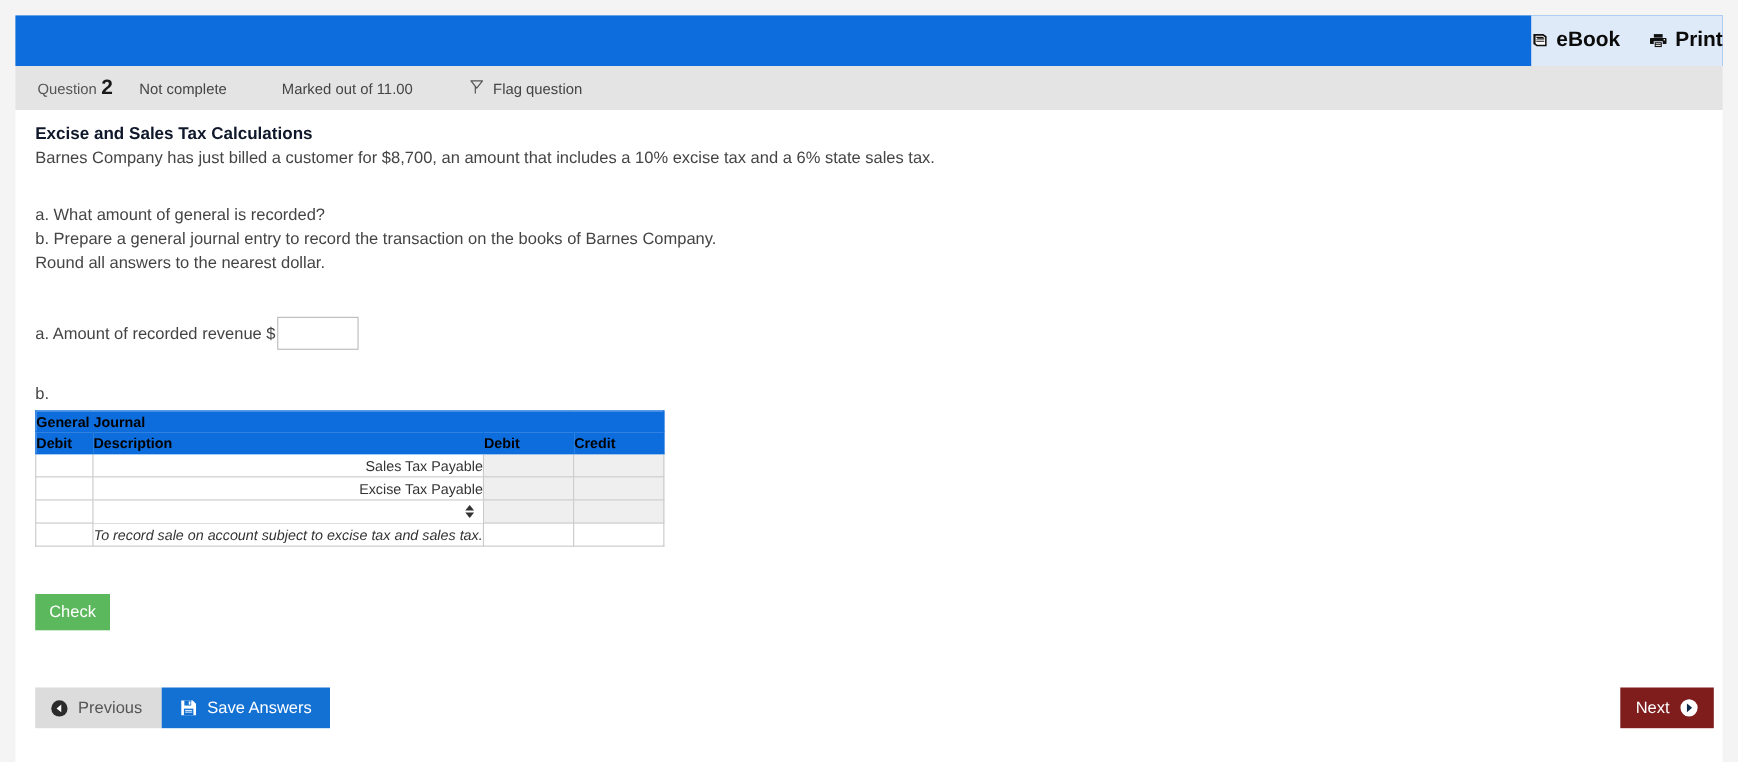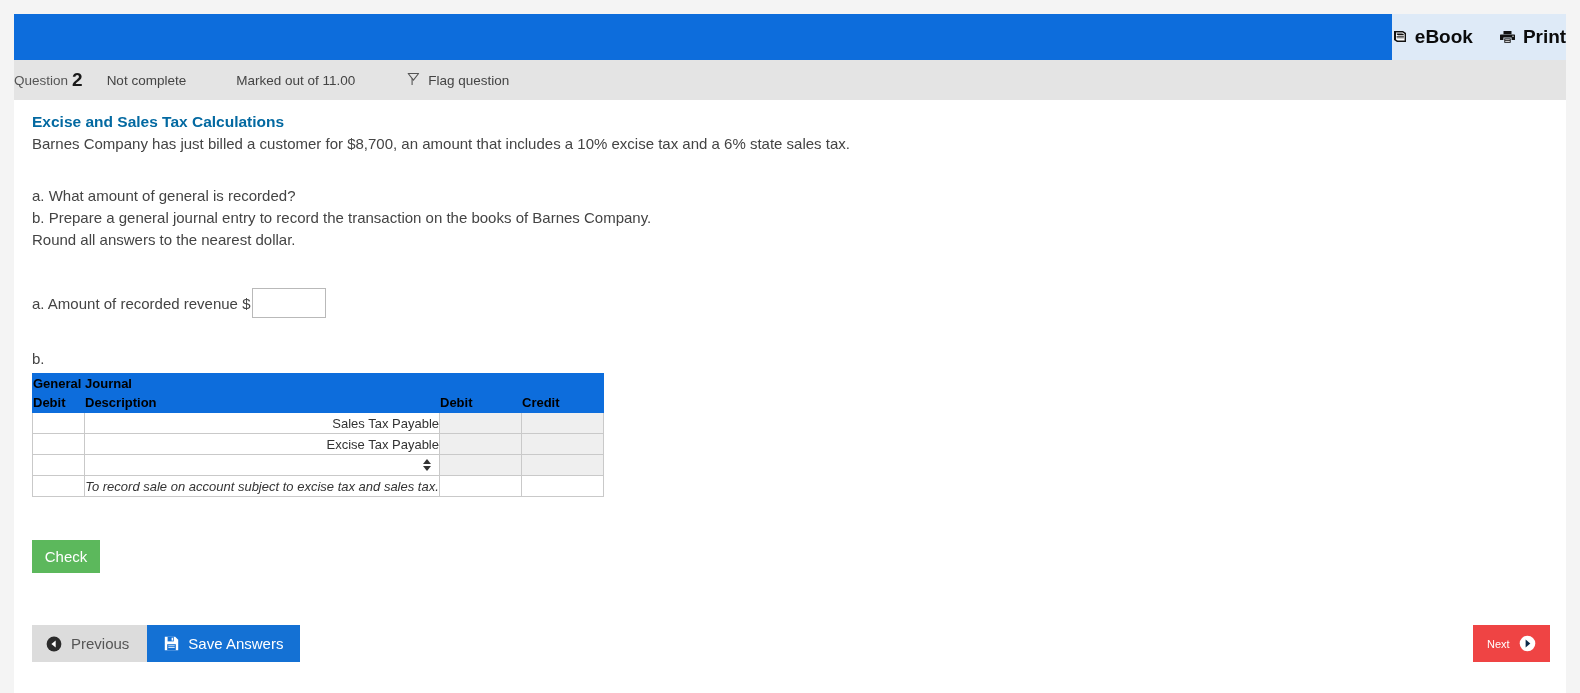--- a/index.html
+++ b/index.html
@@ -59,20 +59,21 @@
   
   .infostrip {
     position: absolute;
     left: 14px;
     top: 60px;
     width: 1552px;
     height: 40px;
     background: #e4e4e4;
     display: flex;
     align-items: center;
+    padding-left: 20px;
     box-sizing: border-box;
     gap: 0;
   }
   .infostrip .qlabel {
     font-size: 13.5px;
     color: #555555;
     margin-right: 4px;
   }
   .infostrip .qnum {
     font-size: 19px;
@@ -110,21 +111,21 @@
   }
 
   .inner { position: absolute; left: 18px; top: 0; width: 1520px; }
 
   .qtitle {
     position: absolute;
     left: 0;
     top: 13px;
     font-size: 15.5px;
     font-weight: bold;
-    color: #0369a1;
+    color: #0f172a;
   }
   .qbody {
     position: absolute;
     left: 0;
     top: 35px;
     font-size: 15px;
     color: #444444;
     white-space: nowrap;
   }
 
@@ -298,23 +299,23 @@
     padding: 0 17px;
     display: flex;
     align-items: center;
     gap: 9px;
     cursor: pointer;
   }
   .btn-next {
     position: absolute;
     left: 1441px;
     top: 525px;
-    background: #ef4444;
+    background: #7f1d1d;
     color: #ffffff;
-    font-size: 11px;
+    font-size: 15px;
     height: 37px;
     padding: 0 14px;
     display: flex;
     align-items: center;
     gap: 9px;
     cursor: pointer;
   }
   .circ-ic { display: flex; align-items: center; }
 </style>
 </head>

